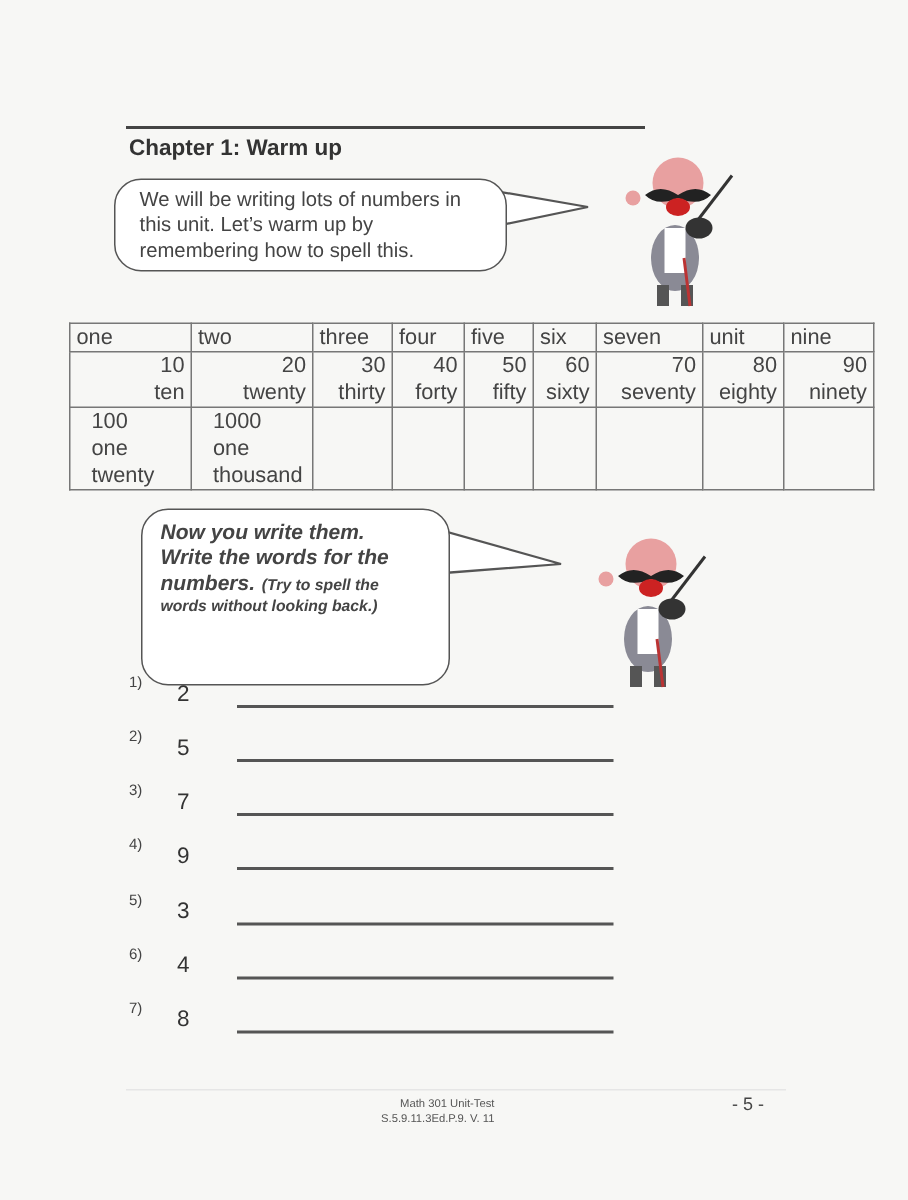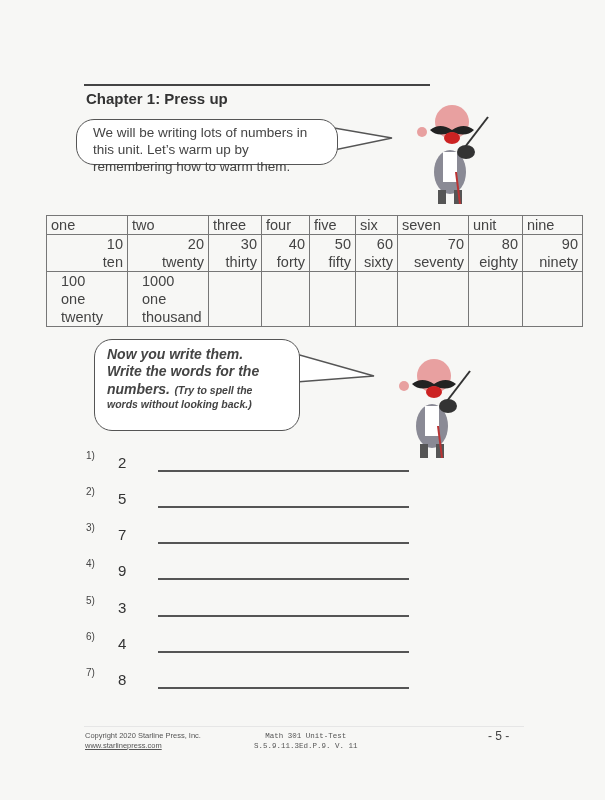--- a/index.html
+++ b/index.html
@@ -3,61 +3,61 @@
 <meta charset="utf-8">
 <style>
   html, body { margin:0; padding:0; }
   body { width:605px; height:800px; background:#f6f6f4; position:relative; overflow:hidden;
          font-family:"Liberation Sans", sans-serif; color:#333; }
   .page { position:absolute; left:0; top:0; width:605px; height:800px; background:#f7f7f5; }
   .top-rule { position:absolute; left:84px; top:84px; width:346px; height:2px; background:#444; }
   .title { position:absolute; left:86px; top:90px; font-size:15px; font-weight:bold; color:#333; }
 
   .bubble { position:absolute; background:#fff; border:1.5px solid #555; border-radius:18px; box-sizing:border-box; }
-  .bubble1 { left:76px; top:119px; width:262px; height:46px; padding:4px 0 0 16px; font-size:13.5px; line-height:17px; color:#444; }
-  .bubble2 { left:94px; top:339px; width:206px; height:92px; padding:6px 16px 0 12px; font-style:italic; font-weight:bold; color:#444; }
+  .bubble1 { left:76px; top:119px; width:262px; height:62px; padding:4px 0 0 16px; font-size:13.5px; line-height:17px; color:#444; }
+  .bubble2 { left:94px; top:339px; width:206px; height:118px; padding:6px 16px 0 12px; font-style:italic; font-weight:bold; color:#444; }
   .bubble2 .big { font-size:14px; line-height:17px; }
   .bubble2 .small { font-size:10.5px; }
   .tail { position:absolute; }
 
   .mascot { position:absolute; }
 
   table.numbers { position:absolute; left:46px; top:215px; border-collapse:collapse; font-size:14.5px; color:#444; }
   table.numbers td { border:1px solid #777; padding:0 4px; vertical-align:top; line-height:18px;margin-top:43px; }
   table.numbers tr.r1 td { height:18px; }
   table.numbers tr.r2 td { height:36px;text-align:right; }
   table.numbers tr.r3 td { height:54px;padding-left:14px; }
 
   .question { position:absolute; left:86px; width:330px; height:30px; }
   .qnum { position:absolute; left:0; top:0; font-size:10px; color:#444; }
   .qval { position:absolute; left:32px; top:4px; font-size:15px; color:#333; }
   .qline { position:absolute; left:72px; top:20px; width:251px; height:2px; background:#555; border:none; padding:0; }
 
   .footer-rule { position:absolute; left:84px; top:726px; width:440px; height:1px; background:#e6e6e6; }
   .copyright { position:absolute; left:85px; top:731px; font-size:7.5px; color:#555; line-height:10px; }
   .copyright a { color:#555; text-decoration:underline; display:block; }
-  .course { position:absolute; left:254px; top:731px; font-size:7.5px; color:#555; line-height:10px; text-align:center;font-family:Liberation Mono, monospace; }
+  .course { position:absolute; left:254px; top:731px; font-size:7.5px; color:#555; line-height:10px; text-align:right; }
   .pagenum { position:absolute; left:488px; top:729px; font-size:12px; color:#444; }
 </style>
 </head>
 <body>
 
 <div class="page">
 
   <div class="top-rule"></div>
-  <div class="title">Chapter 1: Press up</div>
+  <div class="title">Chapter 1: Warm up</div>
 
   <svg class="tail" style="left:334px;top:126px" width="60" height="30">
     <polygon points="0,2 58,12 0,24" fill="#fff" stroke="#555" stroke-width="1.5"></polygon>
     <line x1="0" y1="4" x2="0" y2="22" stroke="#fff" stroke-width="3"></line>
   </svg>
   <div class="bubble bubble1">
     <div>We will be writing lots of numbers in</div>
     <div>this unit. Let’s warm up by</div>
-    <div>remembering how to warm them.</div>
+    <div>remembering how to spell this.</div>
   </div>
 
   <svg class="mascot" style="left:410px;top:92px" width="80" height="115" viewBox="0 0 80 115">
     <line x1="55" y1="55" x2="78" y2="25" stroke="#333" stroke-width="2"></line>
     <ellipse cx="40" cy="80" rx="16" ry="22" fill="#8a8a95"></ellipse>
     <rect x="33" y="60" width="14" height="30" fill="#fff"></rect>
     <rect x="28" y="98" width="8" height="14" fill="#555"></rect>
     <rect x="44" y="98" width="8" height="14" fill="#555"></rect>
     <circle cx="42" cy="30" r="17" fill="#e8a0a0"></circle>
     <path d="M20 38 Q30 30 42 38 Q54 30 64 38 Q56 46 42 40 Q28 46 20 38Z" fill="#222"></path>
@@ -213,22 +213,18 @@
     <span class="qval">4</span>
     <div class="qline"></div>
   </div>
   <div class="question" style="top:667px">
     <span class="qnum">7)</span>
     <span class="qval">8</span>
     <div class="qline"></div>
   </div>
 
   <div class="footer-rule"></div>
-  <div class="copyright">
-    <div>Copyright 2020 Starline Press, Inc.</div>
-    <a>www.starlinepress.com</a>
-  </div>
   <div class="course">
     <div>Math 301 Unit-Test</div>
     <div>S.5.9.11.3Ed.P.9. V. 11</div>
   </div>
   <div class="pagenum">- 5 -</div>
 </div>
 
 </body></html>

